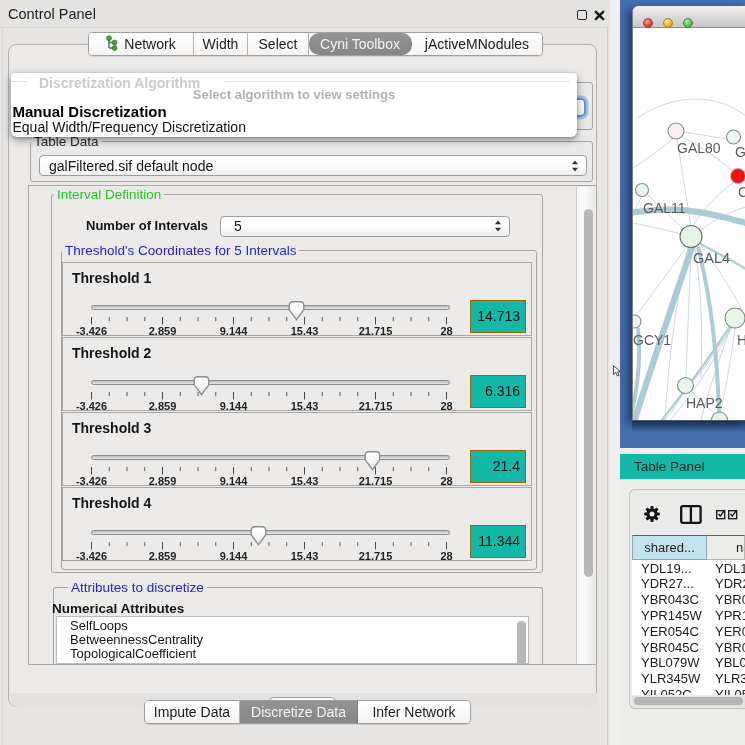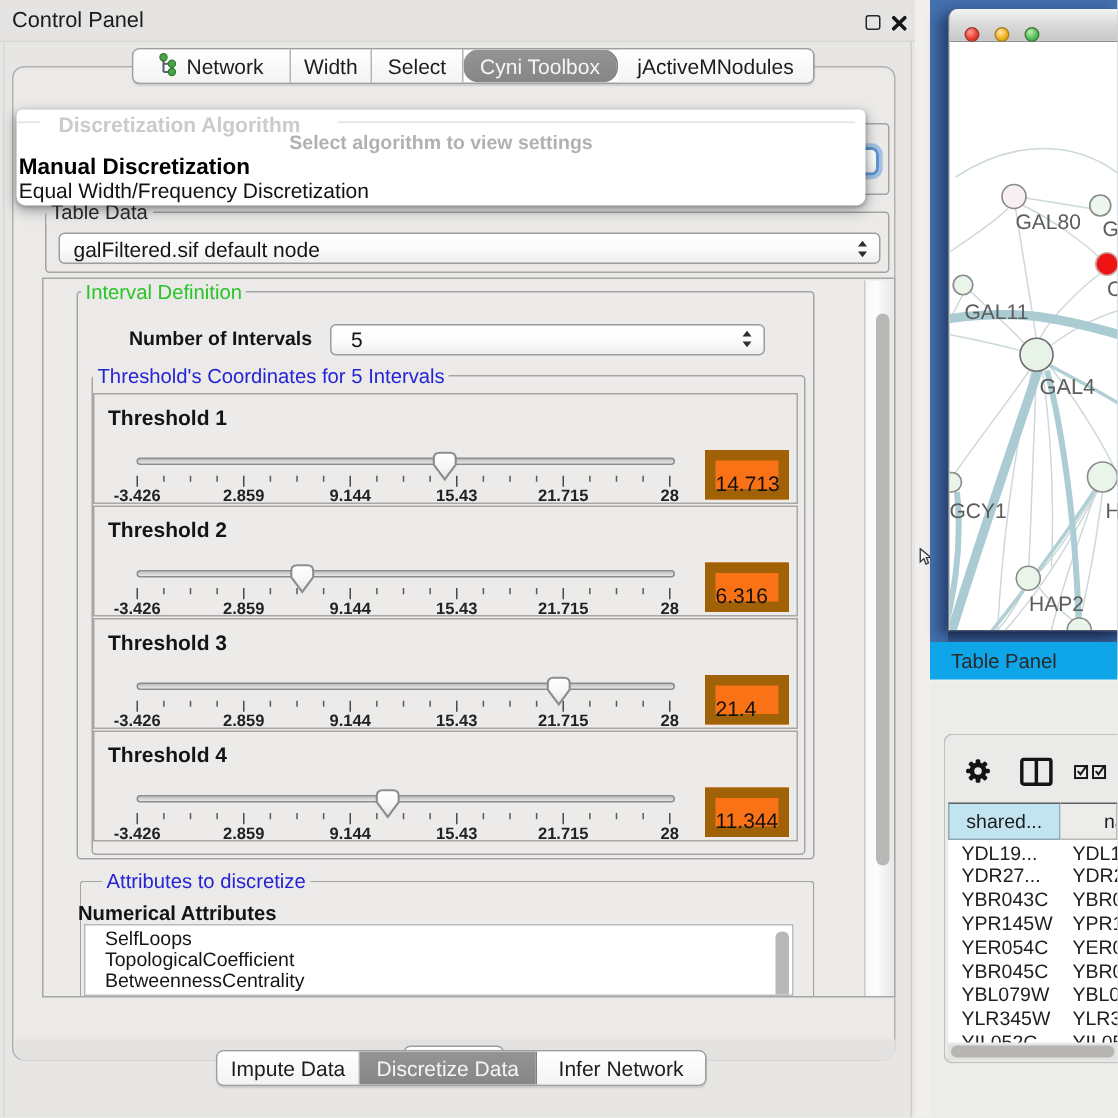--- a/index.html
+++ b/index.html
@@ -52,22 +52,22 @@
   border:1px solid #a8a7a6; background:#ecebea; }
 .thr-label { position:absolute; left:9px; top:7px; font-size:14px; font-weight:bold; color:#141414; }
 .track { position:absolute; left:28px; top:42px; width:359px; height:5px;
   border:1px solid #8b8b8b; border-radius:2.5px;
   background:linear-gradient(180deg,#bdbdbd,#e9e9e9); }
 .thumb { position:absolute; top:37px; }
 .ruler { position:absolute; left:0; top:54px; }
 .tick-lbl { position:absolute; top:62px; width:60px; text-align:center;
   font-size:11px; font-weight:bold; color:#222; }
 .vbox { position:absolute; left:407px; top:37px; width:56px; height:33px;
-  background:#f97316; border:7px solid #a16207; font-size:14px; color:#111;
-  padding-right:5px; line-height:31px; }
+  background:#14b8a6; border:1px solid #a16207; font-size:14px; color:#111;
+  text-align:right; padding-right:5px; line-height:31px; }
 
 .listrow { font-size:13px; color:#151515; height:14px; line-height:14px; padding-left:13px; }
 
 
 #applybtn { position:absolute; left:260px; top:652px; width:67px; height:19px;
   border:1px solid #9f9e9d; border-radius:4.5px;
   background:linear-gradient(180deg,#fefefe,#eeedec 50%,#e7e6e5);
   font-size:14px; color:#101010; text-align:center; line-height:17px; font-weight:500;
   box-shadow:0 1px 1px rgba(0,0,0,0.1);}
 
@@ -91,21 +91,21 @@
   border-top-left-radius:6px; overflow:hidden; border-left:1px solid #7a7f88; border-bottom:1px solid #4e5668;
   box-shadow:-5px 3px 9px rgba(5,15,45,0.5); background:#fff; }
 #nw-title { position:absolute; left:0; top:0; width:113px; height:22px;
   background:linear-gradient(180deg,#f4f4f4,#dcdcdc 45%,#c7c7c7);
   border-bottom:1px solid #8e8e8e; border-top-left-radius:6px; }
 .tl { position:absolute; top:12px; width:10px; height:10px; border-radius:50%; }
 #tl-r { left:10px; background:radial-gradient(circle at 35% 30%,#ff9e94,#ea4338 55%,#c5271d); border:0.5px solid #a03a33;}
 #tl-y { left:30px; background:radial-gradient(circle at 35% 30%,#ffe9a8,#f6b222 55%,#d3920e); border:0.5px solid #a8841f;}
 #tl-g { left:50px; background:radial-gradient(circle at 35% 30%,#c4ecb4,#57c159 55%,#2f9e3e); border:0.5px solid #3e7d3a;}
 
-#tpanel-title { position:absolute; left:0; top:428px; width:125px; height:25px; background:#0ea5e9; }
+#tpanel-title { position:absolute; left:0; top:454px; width:125px; height:25px; background:#14b8a6; }
 #tpanel-title .t { position:absolute; left:14px; top:5px; font-size:13.5px; color:#2a2a2a; }
 #tcard { position:absolute; left:9px; top:489px; width:120px; height:220px;
   background:#eaeae9; border:1px solid #c1c0bf; border-radius:6px;
   border-top-right-radius:0; border-bottom-right-radius:0; border-right:none; }
 #ttable { position:absolute; left:2px; top:45px; width:113px; height:178px; }
 .th1 { position:absolute; left:0; top:0; width:75px; height:24.5px; background:#c2e4f1;
   border:1px solid #8fa8b2; border-top-color:#5f5f5f; font-size:13px; color:#1d1d1d; text-align:center; line-height:23px; }
 .th2 { position:absolute; left:75px; top:0; width:38px; height:24.5px; background:#ececeb;
   border:1px solid #b9b8b7; border-top-color:#5f5f5f; border-left:none; font-size:13px; color:#1d1d1d; line-height:23px;
   padding-left:29px; overflow:hidden;}
@@ -345,22 +345,22 @@
             <div class="tick-lbl" style="left:353.5px">28</div>
   <div class="vbox">11.344</div>
 </div>
 
       <div class="group" style="left:24px; top:401px; width:490px; height:90px; border-bottom:none; border-bottom-left-radius:0; border-bottom-right-radius:0;">
         <span class="gtitle" style="left:14px; color:#2424d4;">Attributes to discretize</span>
       </div>
       <div style="position:absolute; left:23px; top:415px; font-size:13.5px; font-weight:bold; color:#141414;">Numerical Attributes</div>
       <div style="position:absolute; left:27px; top:430px; width:473px; height:48px; background:#fff; border:1px solid #bcbbba; overflow:hidden;">
         <div class="listrow" style="margin-top:2px;">SelfLoops</div>
+        <div class="listrow">BetweennessCentrality</div>
         <div class="listrow">TopologicalCoefficient</div>
-        <div class="listrow">BetweennessCentrality</div>
         <div style="position:absolute; right:2px; top:4px; width:9px; height:60px; background:#b9b8b7; border-radius:4px;"></div>
       </div>
       <div id="vsb-track">
             <div id="vsb-thumb"></div>
           </div>
     </div>
 
     <div style="position:absolute;left:1px;top:648px;width:587px;height:14px;background:#e3e2e1;border-radius:0 0 7px 7px;"></div>
     <div id="applybtn">Apply</div>
   </div>

